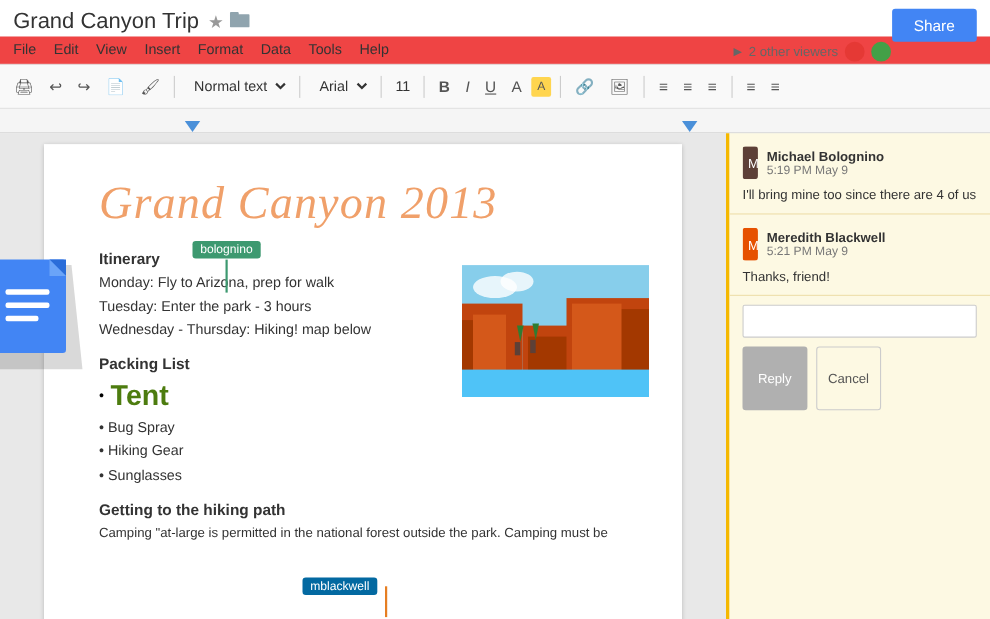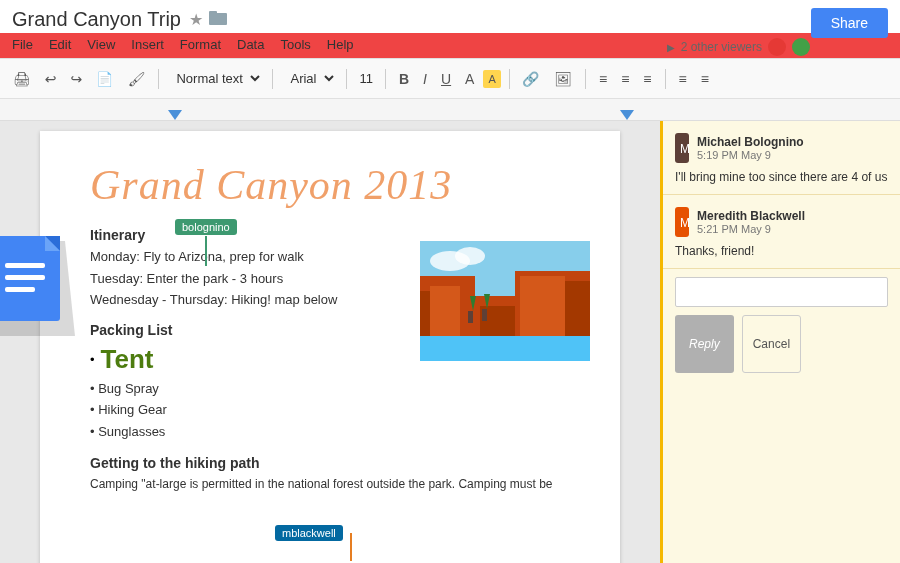--- a/index.html
+++ b/index.html
@@ -115,21 +115,21 @@
     .comment-time { font-size: 11px; color: #777; }
     .comment-text { font-size: 12px; color: #333; line-height: 1.4; }
     .comment-reply-area { padding: 8px 12px 10px; }
     .comment-input {
       width: 100%; border: 1px solid #ccc; border-radius: 2px; padding: 5px 7px;
       font-size: 12px; height: 30px; outline: none; background: #fff; margin-bottom: 8px;
     }
     .comment-actions { display: flex; gap: 8px; }
     .btn-reply {
       background: #b0b0b0; color: #fff; border: none; border-radius: 3px;
-      padding: 22px 14px; font-size: 12px; cursor: pointer; font-style: italic;
+      padding: 22px 14px; font-size: 12px; cursor: pointer;
     }
     .btn-cancel {
       background: none; color: #555; border: 1px solid #ccc; border-radius: 3px;
       padding: 5px 10px; font-size: 12px; cursor: pointer;
     }
 
     
   </style>
 </head>
 <body>

